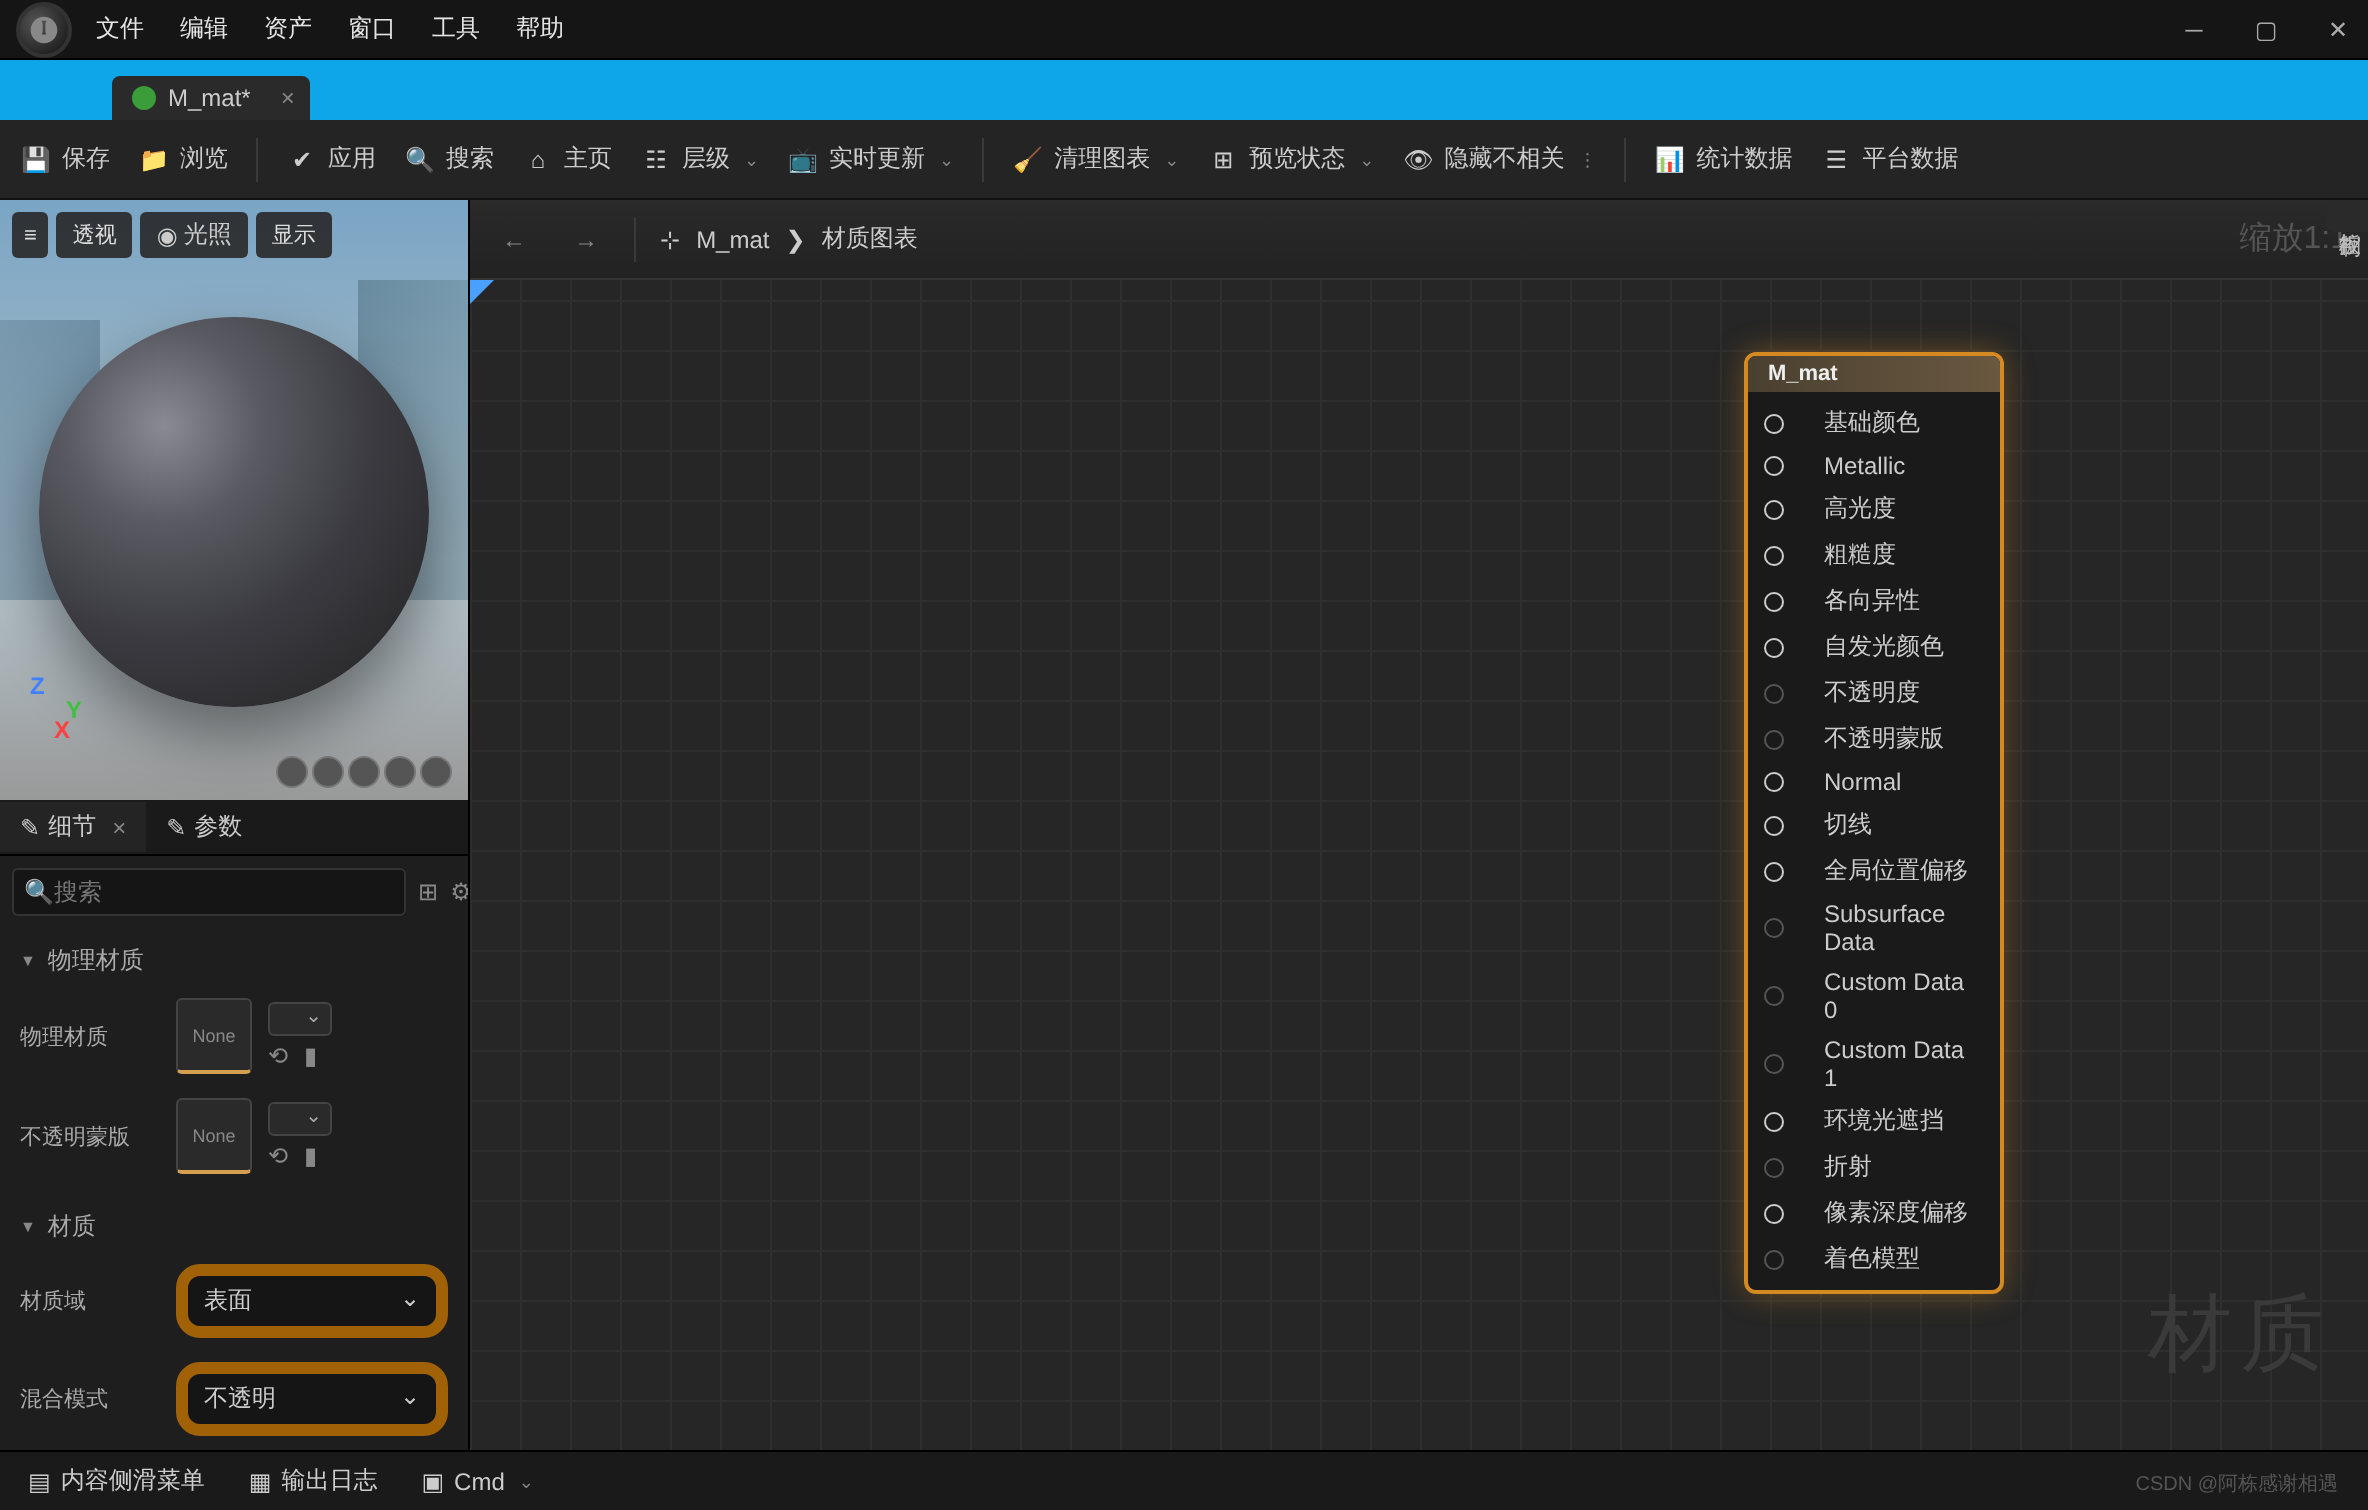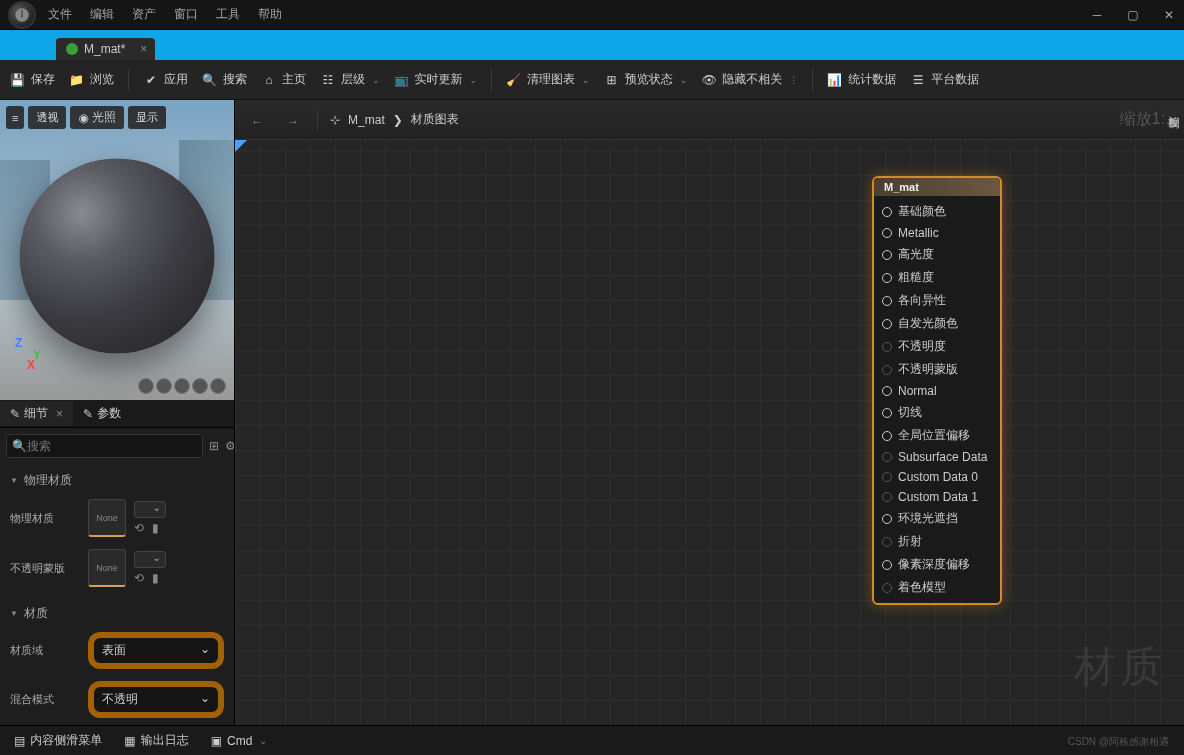--- a/index.html
+++ b/index.html
@@ -1,21 +1,21 @@
 <!DOCTYPE html>
 <html><head>
 <meta charset="utf-8">
 <style>
 *{margin:0;padding:0;box-sizing:border-box;font-family:"Segoe UI","Microsoft YaHei",sans-serif;font-size:12px;color:#ccc;user-select:none}
 body{background:#0f0f0f;width:1184px;height:755px;overflow:hidden;position:relative}
 .titlebar{height:30px;background:#151515;display:flex;align-items:center;padding:0 8px;border-bottom:1px solid #000}
 .logo{width:28px;height:28px;border-radius:50%;background:radial-gradient(circle at 35% 35%,#555,#111);border:2px solid #333;margin-right:12px;display:flex;align-items:center;justify-content:center}
 .logo svg{width:16px;height:16px}
 .menubar{display:flex;gap:18px}
-.menu{color:#a3a3a3;cursor:pointer}
+.menu{color:#e5e5e5;cursor:pointer}
 .winbtns{margin-left:auto;display:flex;gap:22px}
 .winbtn{width:14px;height:14px;cursor:pointer;display:flex;align-items:center;justify-content:center;color:#aaa}
 .tabbar{height:30px;background:#0ea5e9;display:flex;align-items:flex-end;padding-left:56px}
 .tab{background:#2a2a2a;padding:4px 30px 4px 10px;border-radius:4px 4px 0 0;display:flex;align-items:center;gap:6px;position:relative}
 .tab-icon{width:12px;height:12px;border-radius:50%;background:#3a9d3a}
 .tab-close{position:absolute;right:8px;cursor:pointer;color:#888}
 .toolbar{height:40px;background:#242424;display:flex;align-items:center;padding:0 10px;gap:14px;border-bottom:1px solid #111}
 .tool{display:flex;align-items:center;gap:5px;cursor:pointer;color:#bbb}
 .tool-ico{width:16px;height:16px;display:flex;align-items:center;justify-content:center}
 .divider{width:1px;height:22px;background:#3a3a3a}
@@ -57,21 +57,21 @@
 .dd-full{flex:1;background:#151515;border:6px solid #a16207;border-radius:12px;padding:4px 8px;display:flex;justify-content:space-between;align-items:flex-start;cursor:pointer}
 .graph{flex:1;background:#262626;position:relative;overflow:hidden;background-image:linear-gradient(#2e2e2e 1px,transparent 1px),linear-gradient(90deg,#2e2e2e 1px,transparent 1px);background-size:25px 25px}
 .graph-toolbar{height:40px;display:flex;align-items:center;padding:0 10px;gap:12px;background:linear-gradient(180deg,#2a2a2a,#222);border-bottom:1px solid #333}
 .nav-btn{width:24px;height:24px;display:flex;align-items:center;justify-content:center;cursor:pointer;color:#888}
 .crumb{display:flex;align-items:center;gap:8px;color:#ddd;font-size:14px}
 .zoom-txt{margin-left:auto;color:#555;font-size:16px}
 .corner-tri{position:absolute;top:40px;left:0;width:0;height:0;border-top:12px solid #4aa0ff;border-right:12px solid transparent}
 .node{position:absolute;left:637px;top:76px;width:130px;background:#1a1a1a;border:2px solid #d48a20;border-radius:6px;box-shadow:0 0 15px rgba(212,138,32,0.4)}
 .node-hdr{background:linear-gradient(90deg,#4a4030,#6a5840);padding:3px 10px;font-weight:bold;color:#eee;border-radius:4px 4px 0 0;font-size:11px}
 .node-body{padding:4px 0}
-.pin{display:flex;align-items:center;gap:6px;padding:3px 8px;font-size:11px}
+.pin{display:flex;align-items:center;gap:20px;padding:3px 8px;font-size:11px}
 .pin-ring{width:10px;height:10px;border:1.5px solid #ccc;border-radius:50%;flex-shrink:0}
 .pin.disabled{color:#666}
 .pin.disabled .pin-ring{border-color:#555}
 .watermark{position:absolute;right:18px;bottom:30px;font-size:42px;color:#3a3a3a;font-weight:300;letter-spacing:4px}
 .bottombar{height:30px;background:#1a1a1a;display:flex;align-items:center;border-top:1px solid #000;padding:0 8px;gap:10px}
 .bitem{display:flex;align-items:center;gap:5px;cursor:pointer;color:#bbb;padding:3px 6px}
 .cmd-input{flex:1;background:#151515;border:1px solid #333;padding:4px 8px;color:#888;max-width:420px}
 .side-tab{position:absolute;right:0;top:100px;writing-mode:vertical-rl;background:#2a2a2a;padding:8px 3px;font-size:11px;color:#bbb;cursor:pointer;border-radius:4px 0 0 4px}
 .csdn{position:absolute;right:15px;bottom:6px;font-size:10px;color:#555}
 </style>

